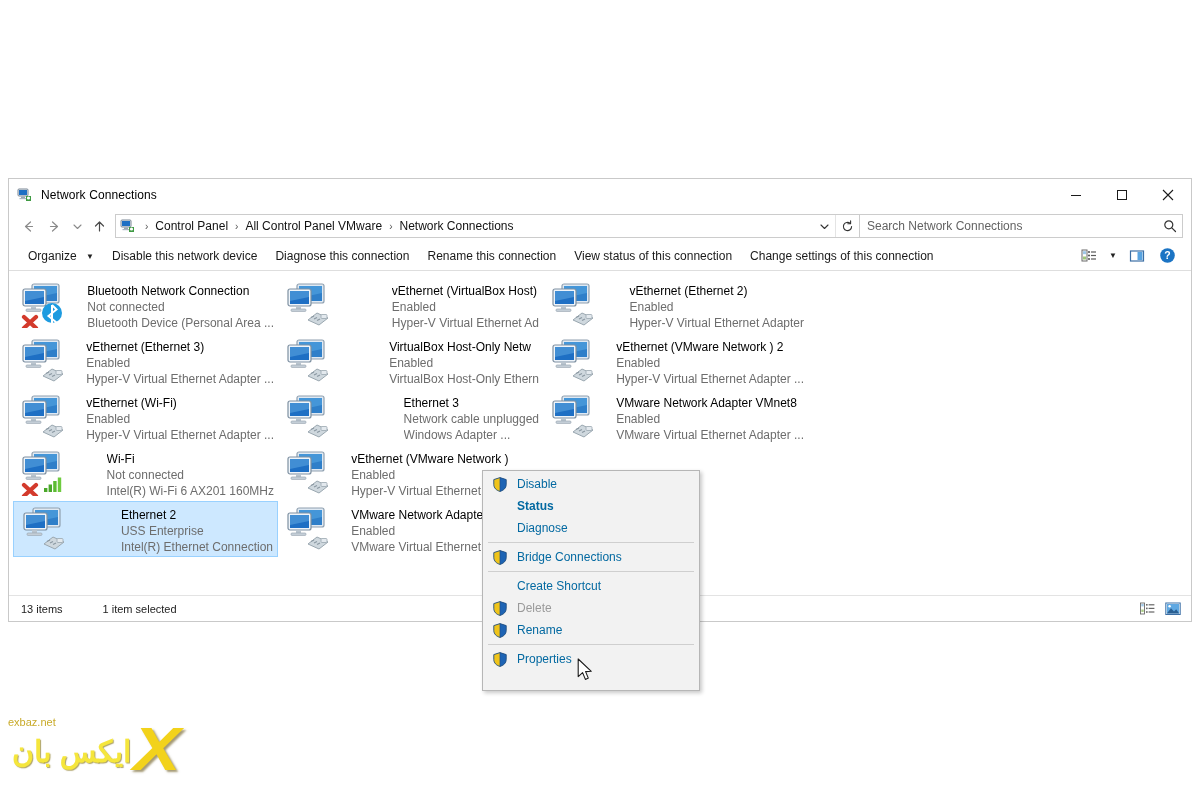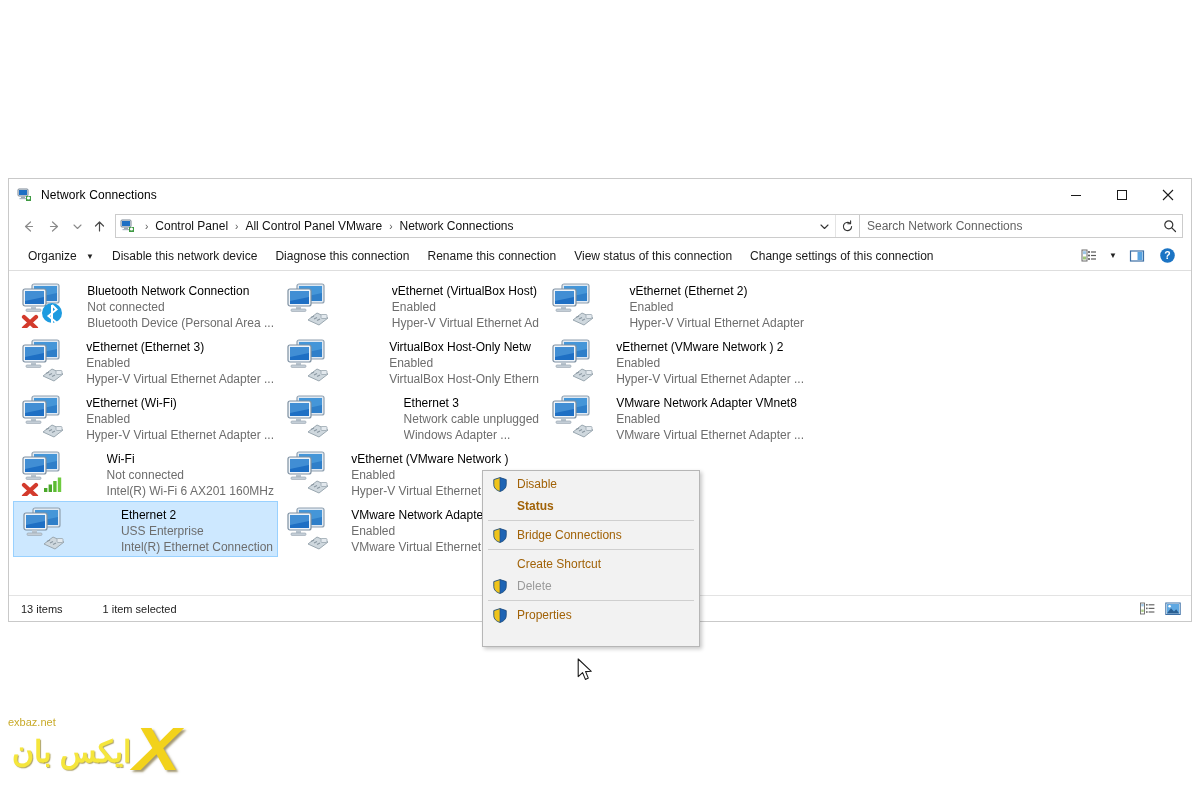--- a/index.html
+++ b/index.html
@@ -255,21 +255,21 @@
     border: 1px solid #b6b6b6;
     box-shadow: 2px 2px 4px rgba(0,0,0,.22);
     padding: 2px 0 2px 0;
     z-index: 50;
   }
   .mi {
     height: 22px;
     display: flex;
     align-items: center;
     font-size: 12px;
-    color: #a16207;
+    color: #0369a1;
     padding-left: 6px;
   }
   .mi.bold { font-weight: bold; }
   .mi.disabled { color: #9a9a9a; }
   .mi-ico {
     width: 22px; height: 16px;
     flex: 0 0 auto;
     display: flex; align-items: center; justify-content: center;
     margin-right: 6px;
   }
@@ -783,20 +783,24 @@
               <path d="M7 0.6 L13.2 2.6 L13.2 7.4 C13.2 11 10.6 13.4 7 14.4 C3.4 13.4 0.8 11 0.8 7.4 L0.8 2.6 Z" fill="none" stroke="#1d4f8f" stroke-width="0.9"></path>
               <path d="M7 0.8 L7 14.2" stroke="#1d4f8f" stroke-width="0.7"></path>
             </svg>
           </span>
           <span class="mi-label">Disable</span>
         </div>
         <div class="mi bold">
           <span class="mi-ico"></span>
           <span class="mi-label">Status</span>
         </div>
+        <div class="mi">
+          <span class="mi-ico"></span>
+          <span class="mi-label">Diagnose</span>
+        </div>
         <div class="mi-sep"></div>
         <div class="mi">
           <span class="mi-ico">
             <svg class="shield" viewBox="0 0 14 15">
               <path d="M7 0.6 L13.2 2.6 L13.2 7.4 C13.2 11 10.6 13.4 7 14.4 C3.4 13.4 0.8 11 0.8 7.4 L0.8 2.6 Z" fill="#f0c419"></path>
               <path d="M7 0.6 L13.2 2.6 L13.2 7.4 C13.2 11 10.6 13.4 7 14.4 Z" fill="#1e64b4"></path>
               <path d="M7 0.6 L0.8 2.6 L0.8 7.4 C0.8 11 3.4 13.4 7 14.4 Z" fill="#f0c419"></path>
               <path d="M7 0.6 L13.2 2.6 L13.2 7.4 C13.2 11 10.6 13.4 7 14.4 C3.4 13.4 0.8 11 0.8 7.4 L0.8 2.6 Z" fill="none" stroke="#1d4f8f" stroke-width="0.9"></path>
               <path d="M7 0.8 L7 14.2" stroke="#1d4f8f" stroke-width="0.7"></path>
             </svg>
@@ -813,20 +817,32 @@
             <svg class="shield" viewBox="0 0 14 15">
               <path d="M7 0.6 L13.2 2.6 L13.2 7.4 C13.2 11 10.6 13.4 7 14.4 C3.4 13.4 0.8 11 0.8 7.4 L0.8 2.6 Z" fill="#f0c419"></path>
               <path d="M7 0.6 L13.2 2.6 L13.2 7.4 C13.2 11 10.6 13.4 7 14.4 Z" fill="#1e64b4"></path>
               <path d="M7 0.6 L0.8 2.6 L0.8 7.4 C0.8 11 3.4 13.4 7 14.4 Z" fill="#f0c419"></path>
               <path d="M7 0.6 L13.2 2.6 L13.2 7.4 C13.2 11 10.6 13.4 7 14.4 C3.4 13.4 0.8 11 0.8 7.4 L0.8 2.6 Z" fill="none" stroke="#1d4f8f" stroke-width="0.9"></path>
               <path d="M7 0.8 L7 14.2" stroke="#1d4f8f" stroke-width="0.7"></path>
             </svg>
           </span>
           <span class="mi-label">Delete</span>
         </div>
+        <div class="mi">
+          <span class="mi-ico">
+            <svg class="shield" viewBox="0 0 14 15">
+              <path d="M7 0.6 L13.2 2.6 L13.2 7.4 C13.2 11 10.6 13.4 7 14.4 C3.4 13.4 0.8 11 0.8 7.4 L0.8 2.6 Z" fill="#f0c419"></path>
+              <path d="M7 0.6 L13.2 2.6 L13.2 7.4 C13.2 11 10.6 13.4 7 14.4 Z" fill="#1e64b4"></path>
+              <path d="M7 0.6 L0.8 2.6 L0.8 7.4 C0.8 11 3.4 13.4 7 14.4 Z" fill="#f0c419"></path>
+              <path d="M7 0.6 L13.2 2.6 L13.2 7.4 C13.2 11 10.6 13.4 7 14.4 C3.4 13.4 0.8 11 0.8 7.4 L0.8 2.6 Z" fill="none" stroke="#1d4f8f" stroke-width="0.9"></path>
+              <path d="M7 0.8 L7 14.2" stroke="#1d4f8f" stroke-width="0.7"></path>
+            </svg>
+          </span>
+          <span class="mi-label">Rename</span>
+        </div>
         <div class="mi-sep"></div>
         <div class="mi">
           <span class="mi-ico">
             <svg class="shield" viewBox="0 0 14 15">
               <path d="M7 0.6 L13.2 2.6 L13.2 7.4 C13.2 11 10.6 13.4 7 14.4 C3.4 13.4 0.8 11 0.8 7.4 L0.8 2.6 Z" fill="#f0c419"></path>
               <path d="M7 0.6 L13.2 2.6 L13.2 7.4 C13.2 11 10.6 13.4 7 14.4 Z" fill="#1e64b4"></path>
               <path d="M7 0.6 L0.8 2.6 L0.8 7.4 C0.8 11 3.4 13.4 7 14.4 Z" fill="#f0c419"></path>
               <path d="M7 0.6 L13.2 2.6 L13.2 7.4 C13.2 11 10.6 13.4 7 14.4 C3.4 13.4 0.8 11 0.8 7.4 L0.8 2.6 Z" fill="none" stroke="#1d4f8f" stroke-width="0.9"></path>
               <path d="M7 0.8 L7 14.2" stroke="#1d4f8f" stroke-width="0.7"></path>
             </svg>

